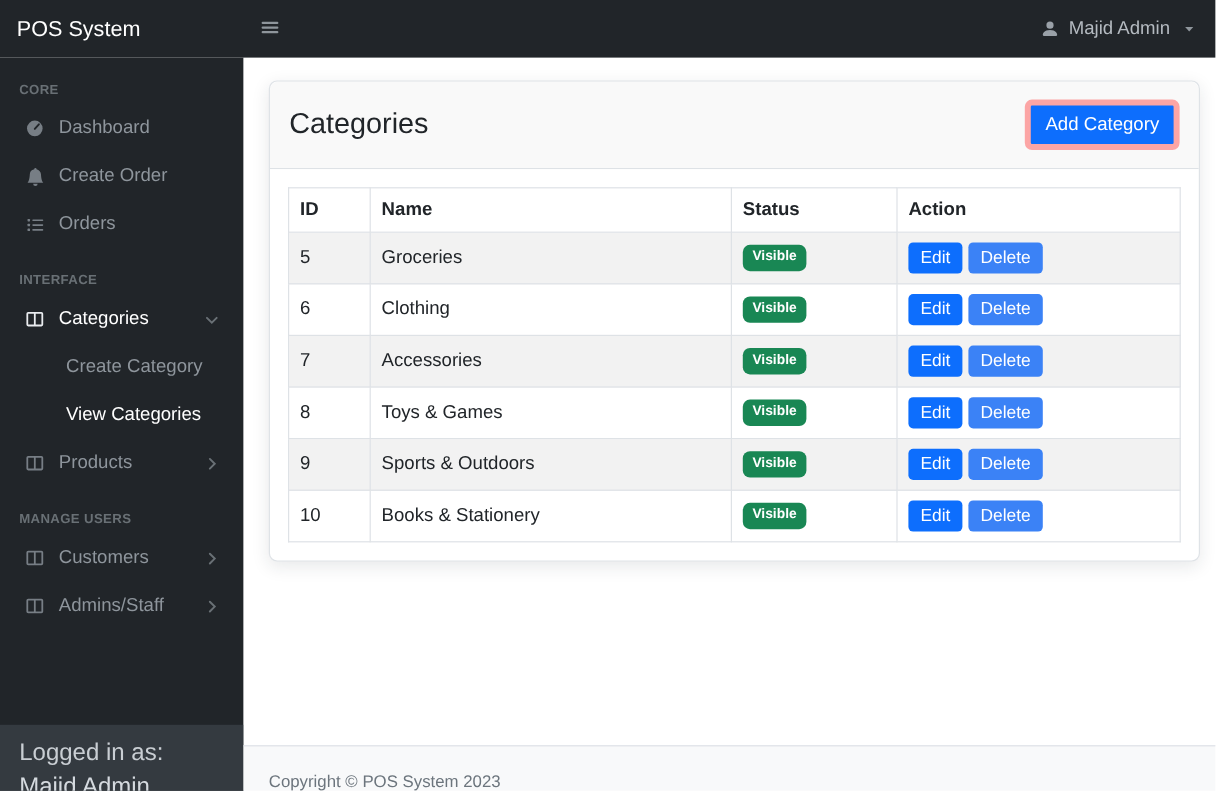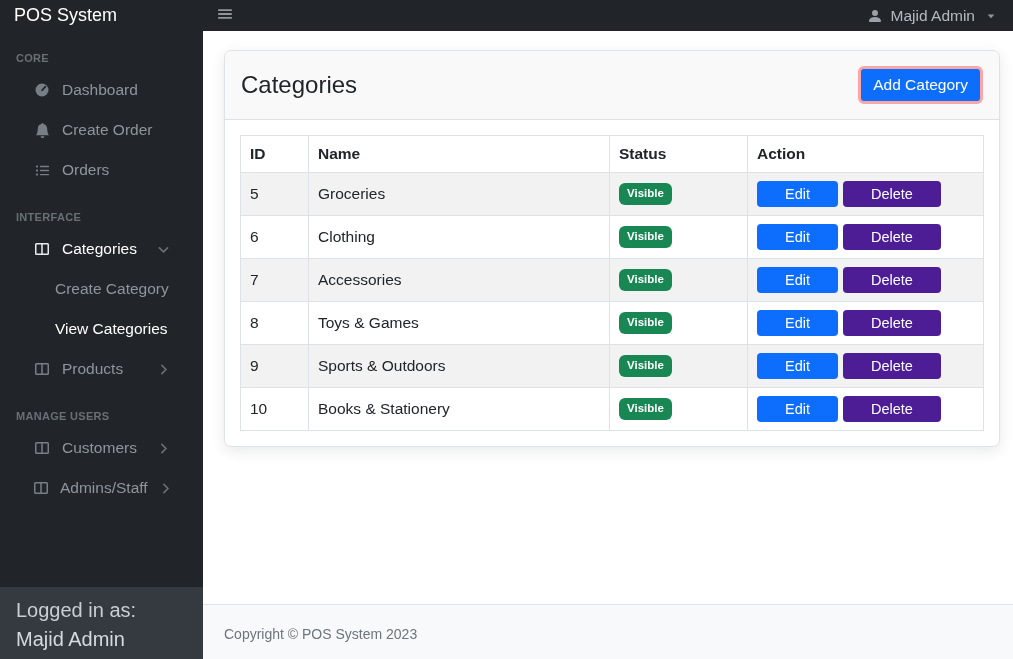--- a/index.html
+++ b/index.html
@@ -4,21 +4,21 @@
 <style>
   * { box-sizing: border-box; }
   html,body { margin:0; padding:0; }
   body {
     width:1013px; height:659px; overflow:hidden;
     font-family:"Liberation Sans", sans-serif;
     background:#fff; color:#212529;
   }
   
   .topbar {
-    height:31px; background:#212529; display:flex; align-items:center;
+    height:48px; background:#212529; display:flex; align-items:center;
     color:#fff; position:relative; z-index:5;
   }
   .brand { width:203px; flex:none; padding-left:14px; font-size:18px; color:#fff; }
   .hamburger {
     background:none; border:none; padding:4px 8px; margin-left:6px;
     color:#8f969c; cursor:pointer; display:flex; align-items:center;
   }
   .user-menu {
     margin-left:auto; margin-right:16px; display:flex; align-items:center; gap:8px;
     color:#b4bac0; font-size:15.5px; cursor:pointer;
@@ -30,21 +30,21 @@
   .layout { display:flex; height:632px; }
   .sidebar {
     width:203px; flex:none; background:#212529; display:flex; flex-direction:column;
   }
   .sidenav { flex:1; overflow:hidden; }
   .side-heading {
     padding:21px 16px 6px; font-size:11px; font-weight:bold; color:#697075;
     letter-spacing:.3px;
   }
   .side-item {
-    display:flex; align-items:center; gap:11px; padding:11px 33px;
+    display:flex; align-items:center; gap:11px; padding:11px 20px;
     color:#8e959c; font-size:15.5px; cursor:pointer; text-decoration:none;
   }
   .side-item .ic { width:18px; display:flex; justify-content:center; color:#777e85; }
   .side-item.active { color:#fff; }
   .side-item.active .ic { color:#e9ecef; }
   .side-item .chev { margin-left:auto; color:#697075; display:flex; }
   .side-sub {
     display:block; padding:11px 16px 11px 55px; color:#8e959c; font-size:15.5px;
     cursor:pointer; text-decoration:none;
   }
@@ -61,43 +61,43 @@
     background:#fff; border:1px solid #dfe3e7; border-radius:7px;
     box-shadow:0 4px 14px rgba(33,40,50,.10);
   }
   .card-header {
     display:flex; justify-content:space-between; align-items:center;
     padding:15px 16px; background:rgba(0,0,0,.025);
     border-bottom:1px solid #dee2e6; border-radius:7px 7px 0 0;
   }
   .card-title { margin:0; font-size:24px; font-weight:500; color:#212529; }
   .btn-primary {
-    background:#0d6efd; border:3px solid #fca5a5; color:#fff; font-size:15.5px;
+    background:#0d6efd; border:5px solid #fca5a5; color:#fff; font-size:15.5px;
     padding:7px 12px; border-radius:6px; cursor:pointer;
     font-family:"Liberation Sans", sans-serif;
   }
   .card-body { padding:15px; }
 
   table { width:100%; border-collapse:collapse; font-size:15.5px; color:#212529; }
   th, td { border:1px solid #dee2e6; padding:8px 9px; text-align:left; vertical-align:middle;margin-top:40px; }
   th { font-weight:bold; padding:9px; }
   col.c-id { width:68px; } col.c-name { width:301px; } col.c-status { width:138px; }
   tbody tr:nth-child(odd) { background:rgba(0,0,0,.05); }
   tbody td { padding:6px 9px; height:43px; }
 
   .badge {
     display:inline-block; background:#198754; color:#fff; font-size:11.5px;
     font-weight:bold; padding:5px 8px; border-radius:6px; line-height:1;
   }
   .btn-sm {
-    border:none; color:#fff; font-size:14.5px; padding:5px 28px; border-radius:4px;
+    border:none; color:#fff; font-size:14.5px; padding:5px 10px; border-radius:4px;
     cursor:pointer; font-family:"Liberation Sans", sans-serif;
   }
   .btn-edit { background:#0d6efd; margin-right:5px; }
-  .btn-delete { background:#4c1d95; }
+  .btn-delete { background:#3b82f6; }
 
   
   .page-footer {
     background:#f8f9fa; border-top:1px solid #dee2e6;
     padding:21px 24px 21px 21px; display:flex; justify-content:flex-start;
     align-items:center; font-size:14px; color:#6c757d;
   }
   .page-footer a { color:#0d6efd; text-decoration:underline; cursor:pointer; }
   .page-footer .sep { margin:0 5px; color:#6c757d; }
 </style>

